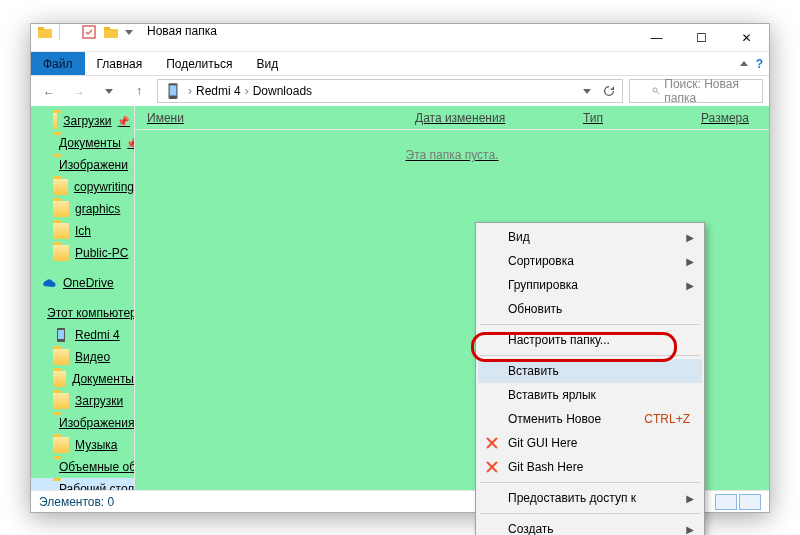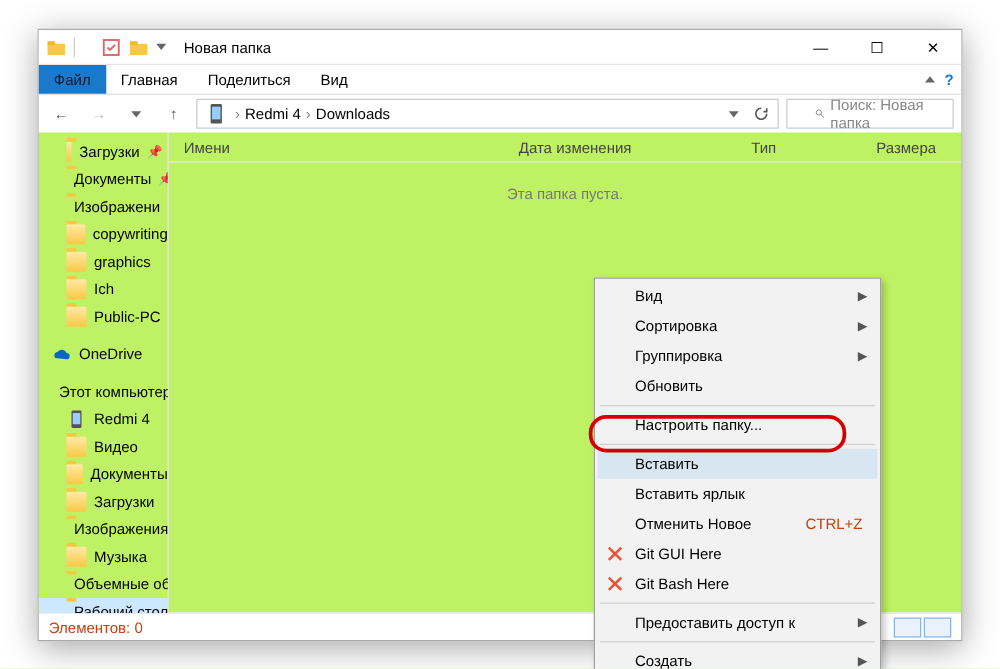--- a/index.html
+++ b/index.html
@@ -1,57 +1,57 @@
 <!DOCTYPE html>
 <html><head>
 <meta charset="utf-8">
 <style>
   * { box-sizing: border-box; margin: 0; padding: 0; font-family: "Segoe UI", Tahoma, sans-serif; font-size: 12px; }
   body { background: #fff; width: 800px; height: 535px; position: relative; overflow: hidden; }
   .window { position: absolute; left: 30px; top: 23px; width: 740px; height: 490px; background: #fff; border: 1px solid #aaa; box-shadow: 0 5px 25px rgba(0,0,0,0.35); display: flex; flex-direction: column; }
-  .titlebar { height: 28px; display: flex; align-items: center; background: #fff; border-bottom: 1px solid #e5e5e5; }
+  .titlebar { height: 28px; display: flex; align-items: flex-start; background: #fff; border-bottom: 1px solid #e5e5e5; }
   .titlebar-icons { display: flex; align-items: center; padding: 0 6px; gap: 6px; }
   .qat-icon { width: 16px; height: 16px; display: flex; align-items: center; justify-content: center; }
   .title-text { padding-left: 8px; color: #000; flex: 1; }
   .win-controls { display: flex; }
   .win-btn { width: 45px; height: 28px; display: flex; align-items: center; justify-content: center; color: #000; }
   .ribbon-tabs { height: 24px; background: #fff; display: flex; align-items: stretch; border-bottom: 1px solid #e0e0e0; }
   .ribbon-tab { padding: 0 12px; display: flex; align-items: center; color: #000000; }
   .ribbon-tab.file { background: #1979ca; color: #0f172a; }
   .ribbon-spacer { flex: 1; }
   .ribbon-right { display: flex; align-items: center; padding-right: 6px; gap: 8px; }
   .addrbar { height: 30px; display: flex; align-items: center; padding: 3px 6px; gap: 6px; background: #fff; }
   .nav-btn { width: 24px; height: 24px; display: flex; align-items: center; justify-content: center; color: #555; border-radius: 2px; }
   .nav-btn.disabled { color: #bbb; }
   .addr-box { flex: 1; height: 24px; border: 1px solid #ccc; display: flex; align-items: center; padding: 0 2px; }
   .addr-icon { width: 18px; height: 18px; margin: 0 4px; }
   .crumb { padding: 0 2px; color: #000; }
   .crumb-sep { color: #888; padding: 0 2px; }
   .addr-actions { margin-left: auto; display: flex; }
   .addr-act { width: 22px; display: flex; align-items: center; justify-content: center; color: #555; }
   .search-box { width: 134px; height: 24px; border: 1px solid #ccc; display: flex; align-items: center; padding: 0 22px; color: #888; gap: 4px; }
-  .body-area { flex: 1; display: flex; background: #bef264; overflow: hidden; }
+  .body-area { flex: 1; display: flex; background: #86efac; overflow: hidden; text-decoration: underline; }
   .sidebar { width: 150px; border-right: 1px solid #e5e5e5; overflow-y: auto; padding: 4px 0; }
   .side-item { display: flex; align-items: center; height: 22px; padding-left: 22px; gap: 6px; color: #000; white-space: nowrap; overflow: hidden; }
   .side-item.sel { background: #cce8ff; }
   .side-item.section { padding-left: 10px; }
   .side-item .pin { margin-left: auto; margin-right: 4px; color: #777; font-size: 10px; }
   .side-ico { width: 16px; height: 16px; display: inline-block; }
   .folder-ico { background: linear-gradient(#ffe9a6,#f9c946); border-radius: 1px; position: relative; }
   .folder-ico::before { content:""; position:absolute; top:-3px; left:0; width:8px; height:3px; background:#f9c946; border-radius:1px 1px 0 0; }
   .side-gap { height: 8px; }
   .content { flex: 1; display: flex; flex-direction: column; position: relative; }
   .col-headers { height: 24px; display: flex; align-items: center; border-bottom: 1px solid #e8e8e8; color: #444; gap: 38px; }
   .col { padding: 0 12px; }
   .col.name { width: 230px; }
   .col.date { width: 130px; }
-  .col.type { width: 80px; text-align: center; }
+  .col.type { width: 80px; }
   .col.size { width: 80px; }
   .empty-msg { text-align: center; color: #777; padding-top: 18px; }
-  .statusbar { height: 22px; border-top: 1px solid #e5e5e5; display: flex; align-items: center; padding: 0 8px; color: #c2410c; gap: 32px; }
+  .statusbar { height: 22px; border-top: 1px solid #e5e5e5; display: flex; align-items: center; padding: 0 8px; color: #0c4a6e; gap: 32px; }
   .status-right { margin-left: auto; display: flex; gap: 2px; }
   .view-toggle { width: 22px; height: 16px; border: 1px solid #8ab4e8; background: #eaf3fd; }
   .ctx-menu { position: absolute; left: 475px; top: 222px; width: 230px; background: #f2f2f2; border: 1px solid #a0a0a0; box-shadow: 3px 3px 6px rgba(0,0,0,0.25); padding: 2px; }
   .ctx-item { height: 24px; display: flex; align-items: center; padding: 0 30px 0 30px; color: #000; position: relative; }
   .ctx-item.highlight { background: #d8e6f2; }
   .ctx-item .arrow { position: absolute; right: 8px; color: #555; font-size: 10px; }
   .ctx-item .shortcut { position: absolute; right: 12px; color: #c2410c; }
   .ctx-item .ctx-ico { position: absolute; left: 6px; width: 16px; height: 16px; }
   .ctx-sep { height: 1px; background: #d0d0d0; margin: 3px 2px; }
   .ctx-highlight-ring { position: absolute; left: 471px; top: 332px; width: 206px; height: 30px; border: 3px solid #d40000; border-radius: 14px; pointer-events: none; }

